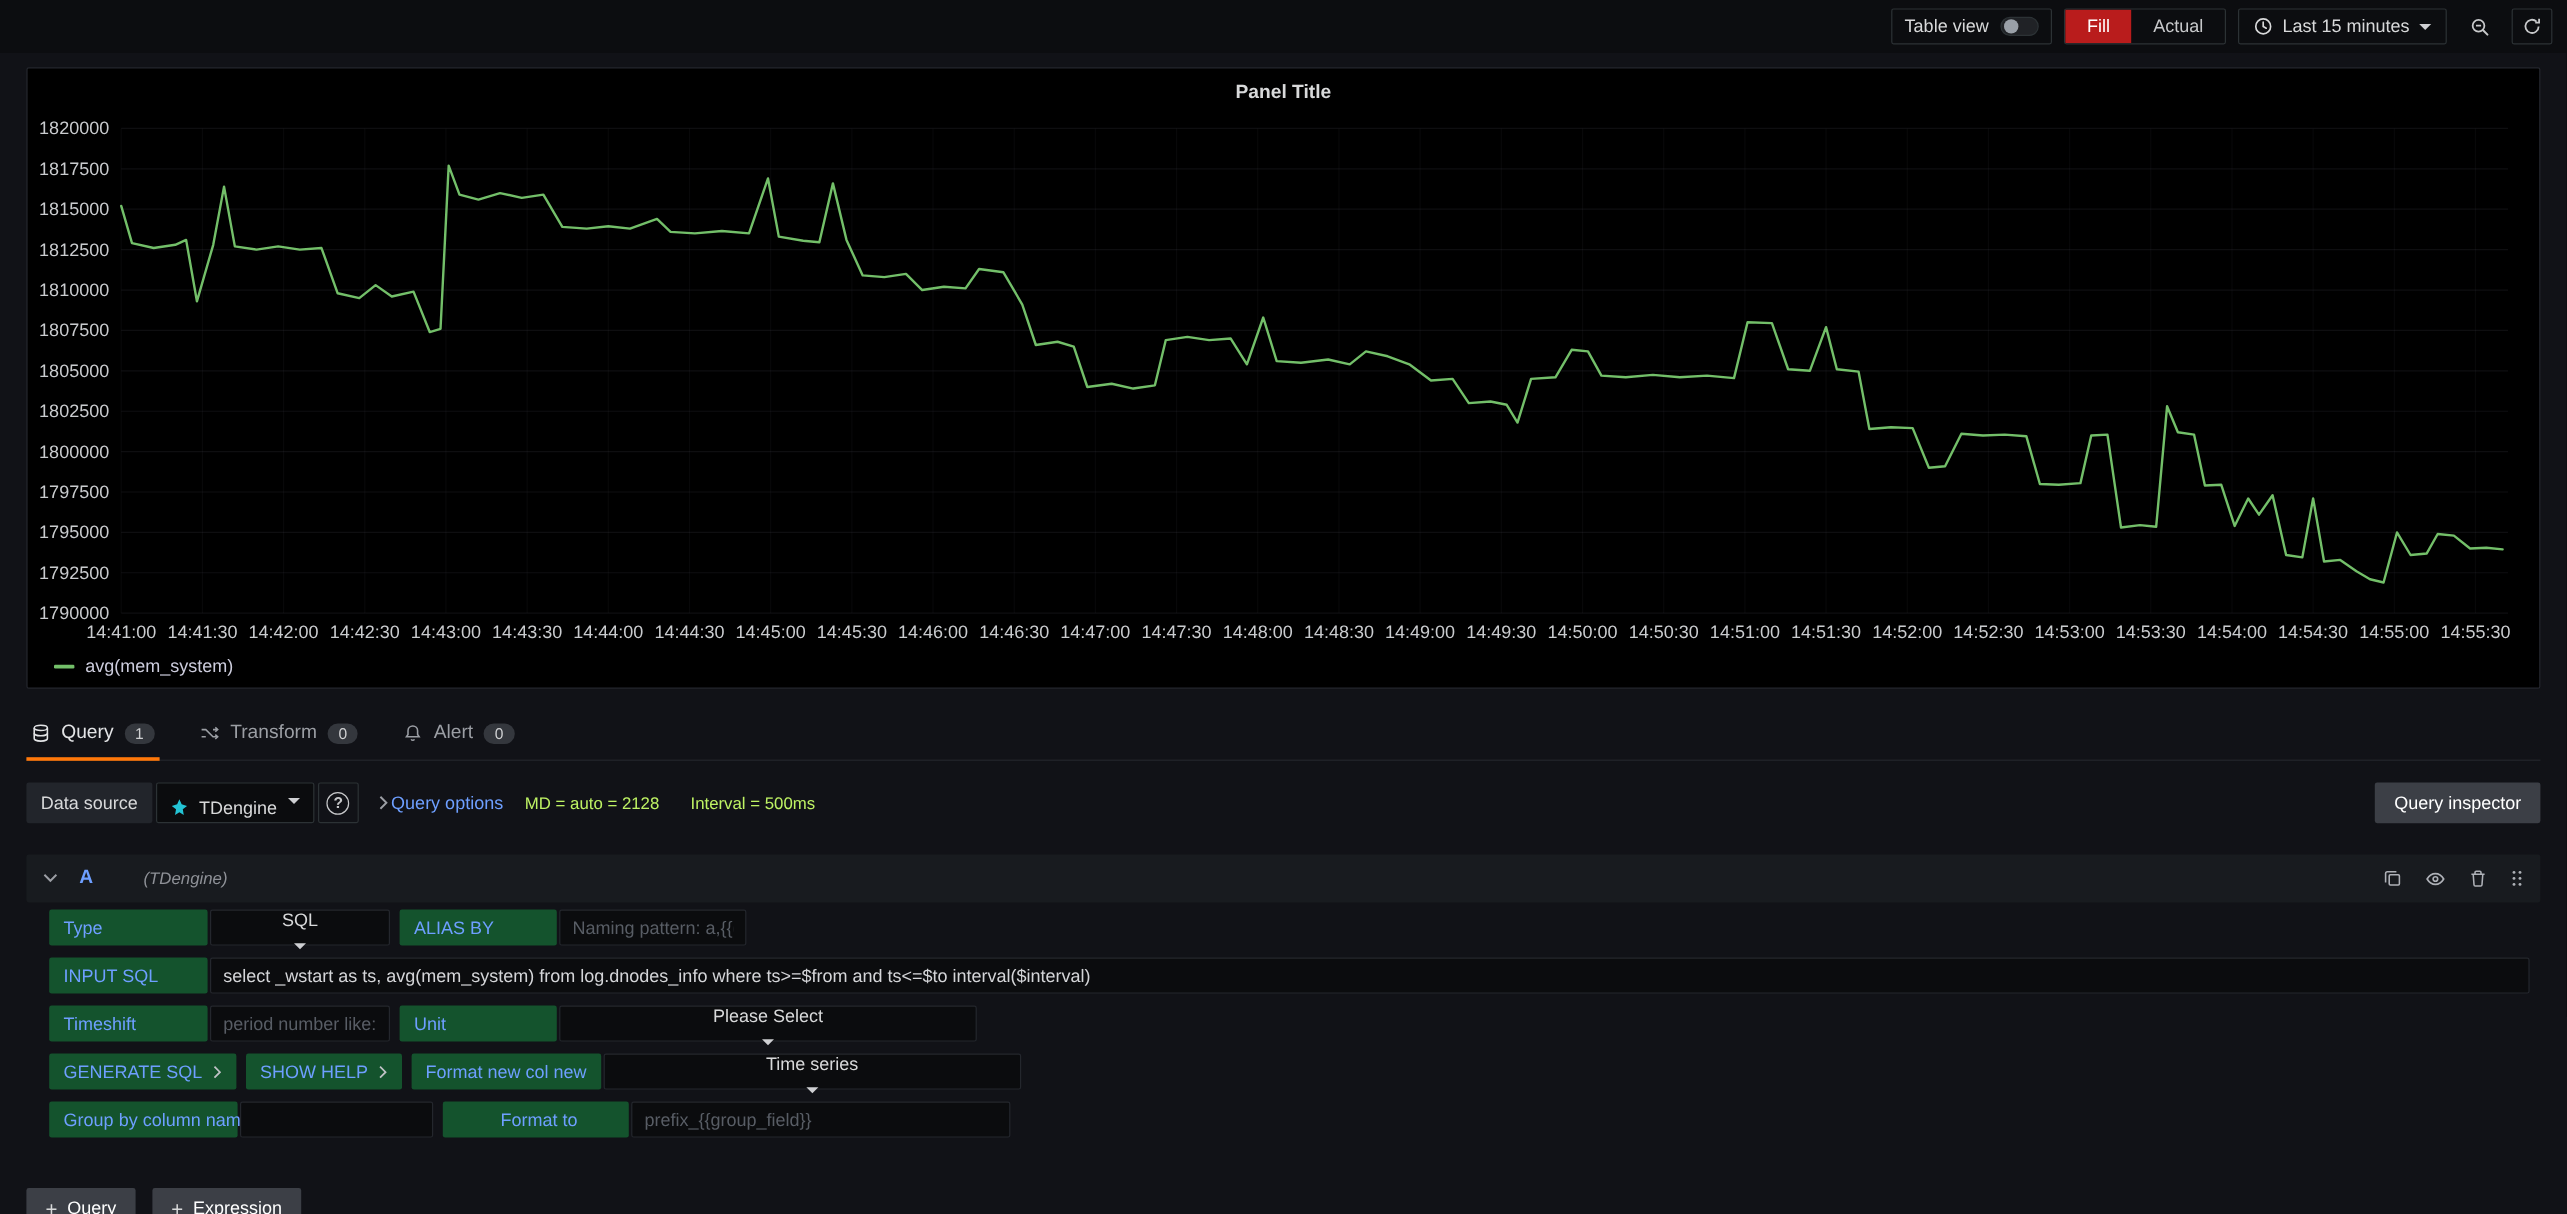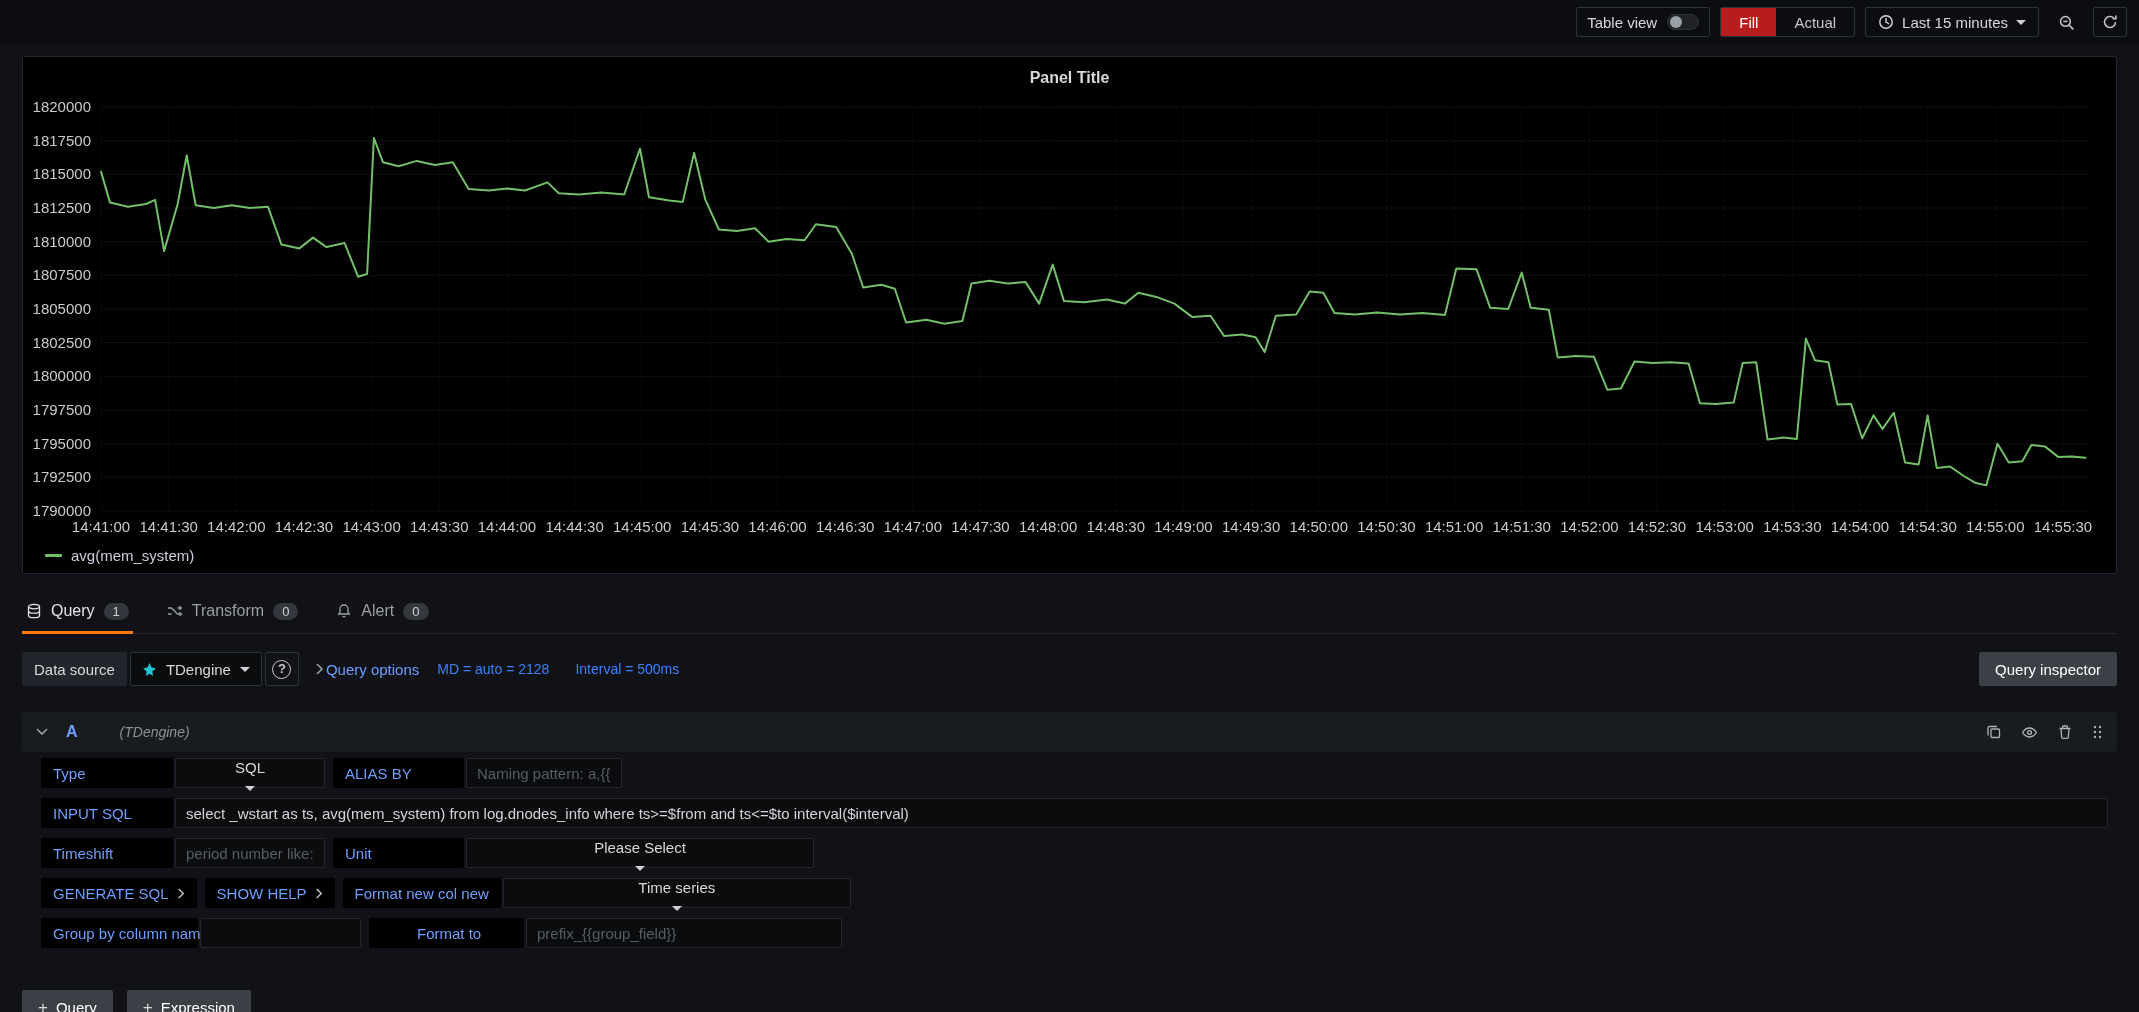--- a/index.html
+++ b/index.html
@@ -96,40 +96,40 @@
   }
 
   
   .qtoolbar { display: flex; align-items: center; margin: 18px 22px 0; }
   .gf-label {
     height: 34px; display: flex; align-items: center;
     padding: 0 12px; background: #22252b; color: #d8d9da;
     font-size: 15px; border-radius: 2px;
   }
   .ds-picker {
-    display: flex; align-items: center; gap: 9px;
-    height: 34px; padding: 0 11px; margin-left: 3px;
+    display: flex; gap: 9px;
+    height: 34px; padding: 12px 11px; margin-left: 3px;
     background: #0b0c0e; border: 1px solid #2c3235; border-radius: 2px;
     color: #d8d9da; font-size: 15px; cursor: pointer; font-family: inherit;
   }
   .help-btn {
     width: 34px; height: 34px; margin-left: 3px;
     border: 1px solid #2c3235; border-radius: 2px; background: transparent;
     color: #c7c8ca; display: flex; align-items: center; justify-content: center; cursor: pointer;
   }
   .help-circle {
     width: 19px; height: 19px; border: 1.5px solid currentColor; border-radius: 50%;
     font-size: 13px; line-height: 16px; text-align: center; font-weight: 600;
   }
   .qopts {
     display: flex; align-items: center; gap: 2px; margin-left: 16px;
     background: none; border: none; color: #6e9fff; font-size: 15px;
     font-weight: 500; cursor: pointer; font-family: inherit;
   }
-  .qopts-summary { color: #3b82f6; font-size: 14px; margin-left: 18px; display: flex; gap: 26px; }
+  .qopts-summary { color: #bef264; font-size: 14px; margin-left: 18px; display: flex; gap: 26px; }
   .btn-gray {
     height: 34px; padding: 0 16px; background: #3c3f46; border: none; border-radius: 2px;
     color: #fff; font-size: 15px; font-weight: 500; cursor: pointer; font-family: inherit;
     display: flex; align-items: center; gap: 8px;
   }
   .ml-auto { margin-left: auto; }
 
   
   .qhead {
     margin: 26px 22px 0; height: 40px; background: #181b1f; border-radius: 2px;
@@ -138,21 +138,21 @@
   .refid { color: #6e9fff; font-size: 16px; font-weight: 600; margin-left: 8px; }
   .ds-hint { color: #8e9197; font-size: 14px; margin-left: 32px; font-style: italic; }
   .head-actions { margin-left: auto; display: flex; align-items: center; gap: 19px; color: #aeb1b7; }
   .head-actions > * { cursor: pointer; }
 
   
   .qform { margin: 6px 31px 0 41px; }
   .frow { display: flex; align-items: center; margin-bottom: 10px; }
   .flabel {
     height: 30px; display: flex; align-items: center; gap: 8px;
-    padding: 0 12px; background: #000000; color: #6e9fff;
+    padding: 0 12px; background: #14532d; color: #6e9fff;
     font-size: 15px; font-weight: 500; border-radius: 2px; margin-right: 2px;
     border: none; font-family: inherit; white-space: nowrap;
   }
   button.flabel { cursor: pointer; }
   .gap8 { margin-right: 8px; }
   .w132 { width: 132px; }
   .w131 { width: 131px; }
   .w157 { width: 157px; }
   .w155 { width: 155px; padding-left: 48px; }
   .tinput {

